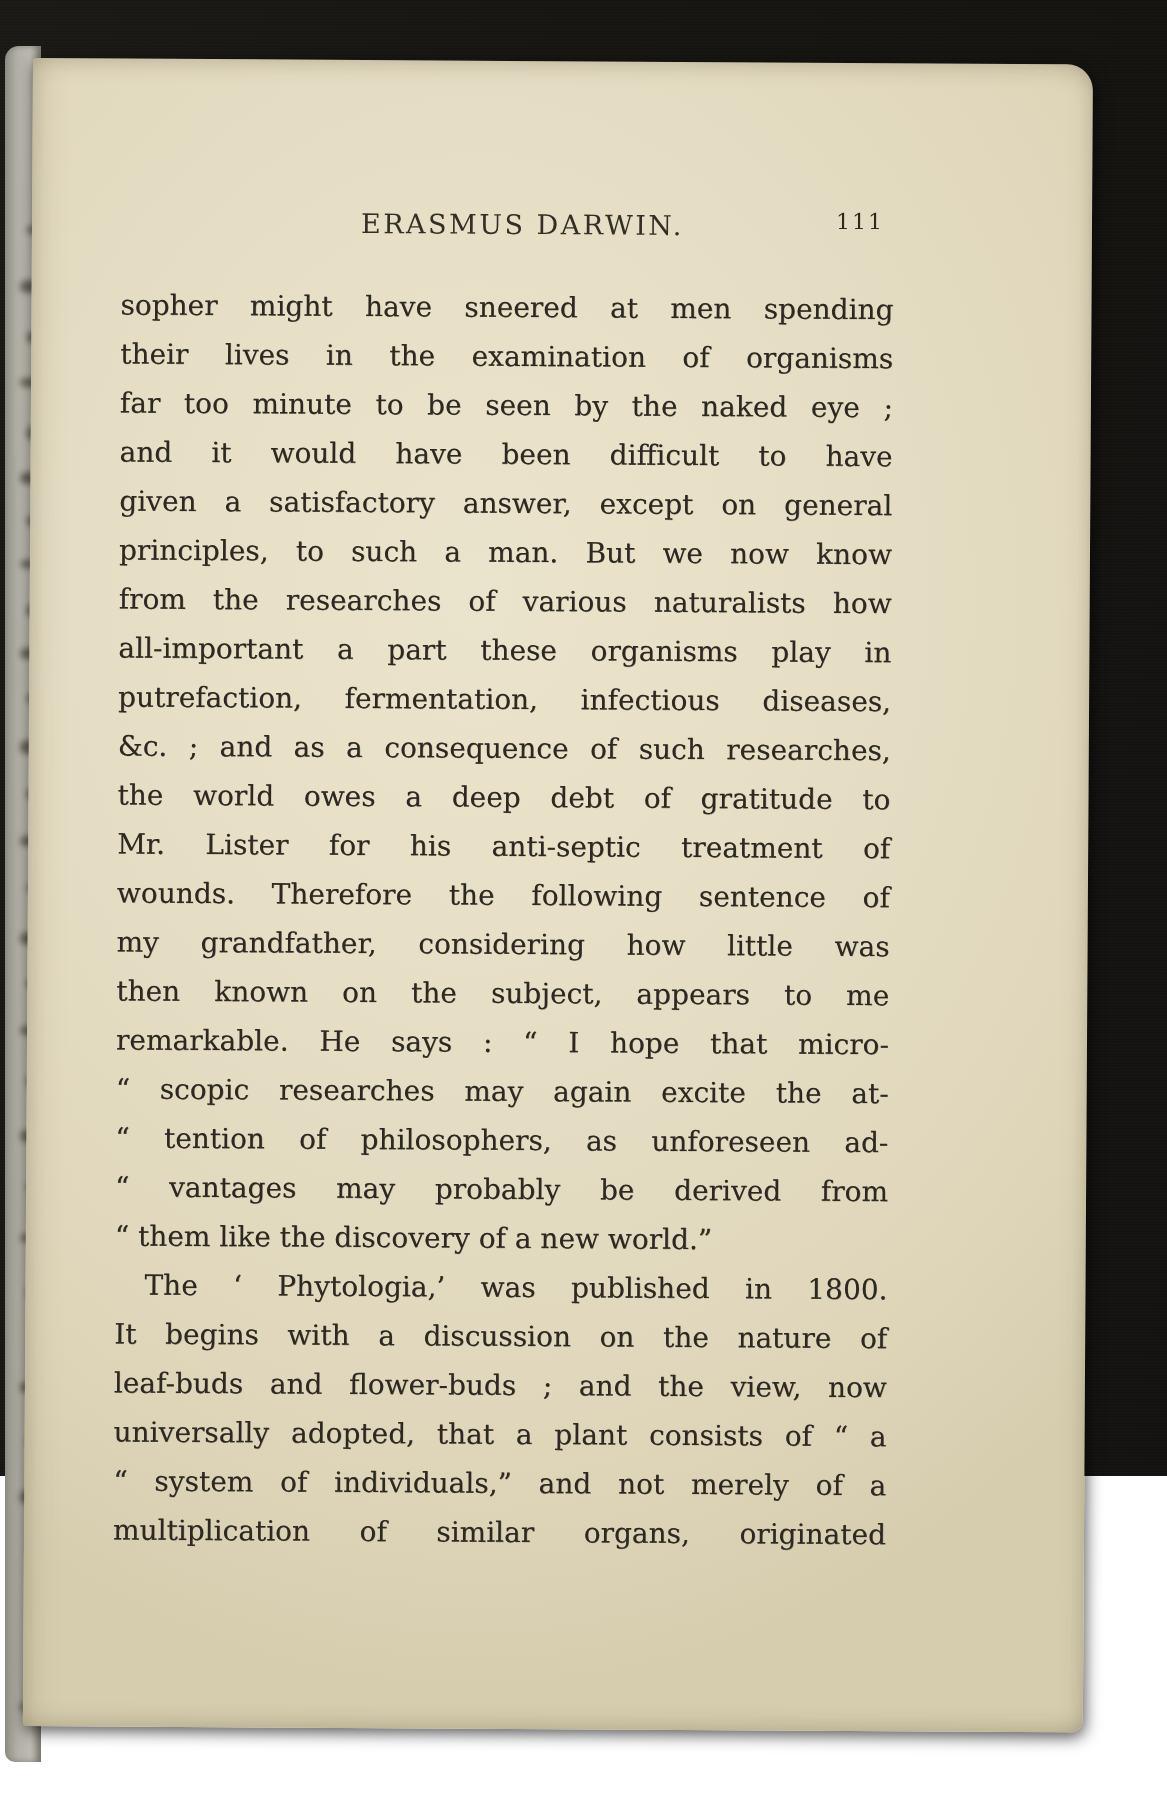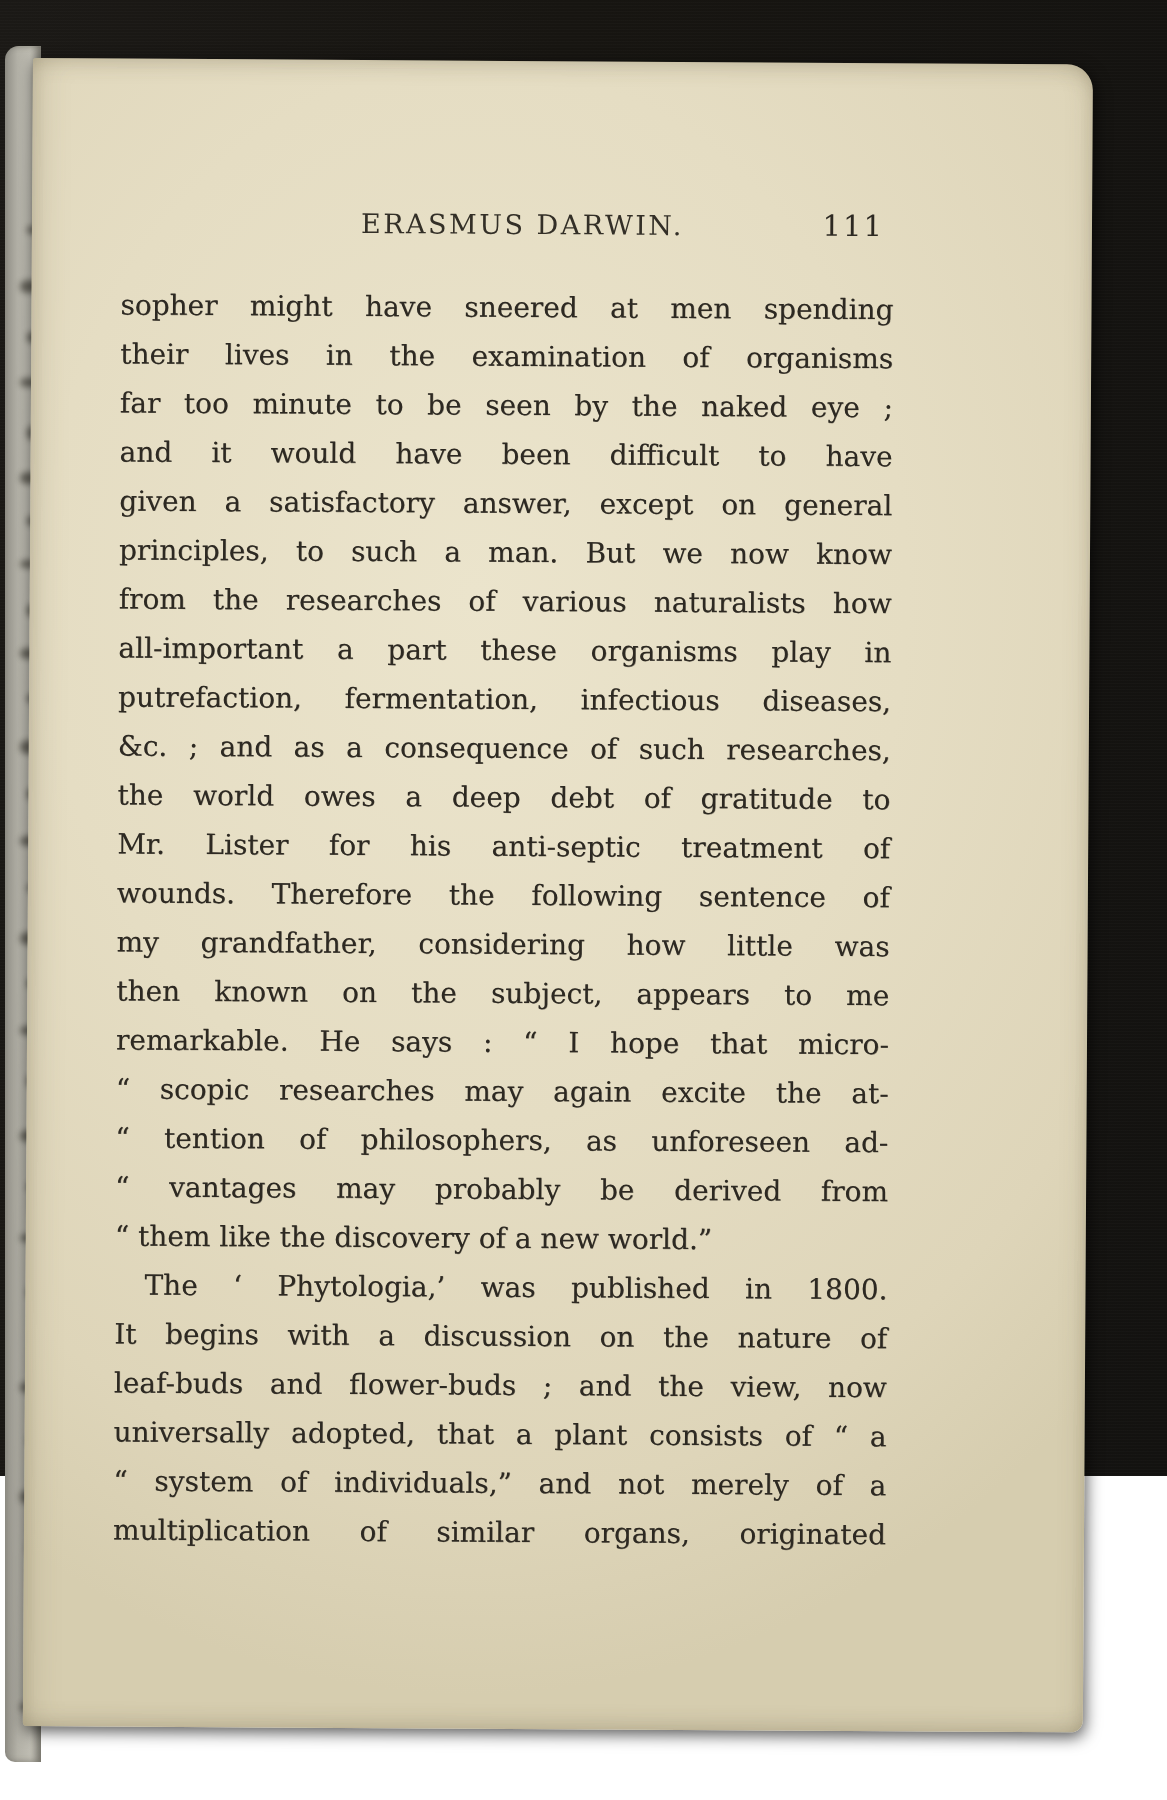--- a/index.html
+++ b/index.html
@@ -64,21 +64,21 @@
     display: block;
     text-align: center;
     font-size: 27px;
     letter-spacing: 2.5px;
     color: #332f27;
     text-indent: 30px;
   }
   .page-number {
     position: absolute;
     right: 10px; top: -2px;
-    font-size: 29px;
+    font-size: 22px;
     color: #2d2922;
     letter-spacing: 2px;
   }
 
   
   .text-column {
     position: absolute;
     left: 89px; top: 222px;   
     width: 773px;
     color: #2d2922;

